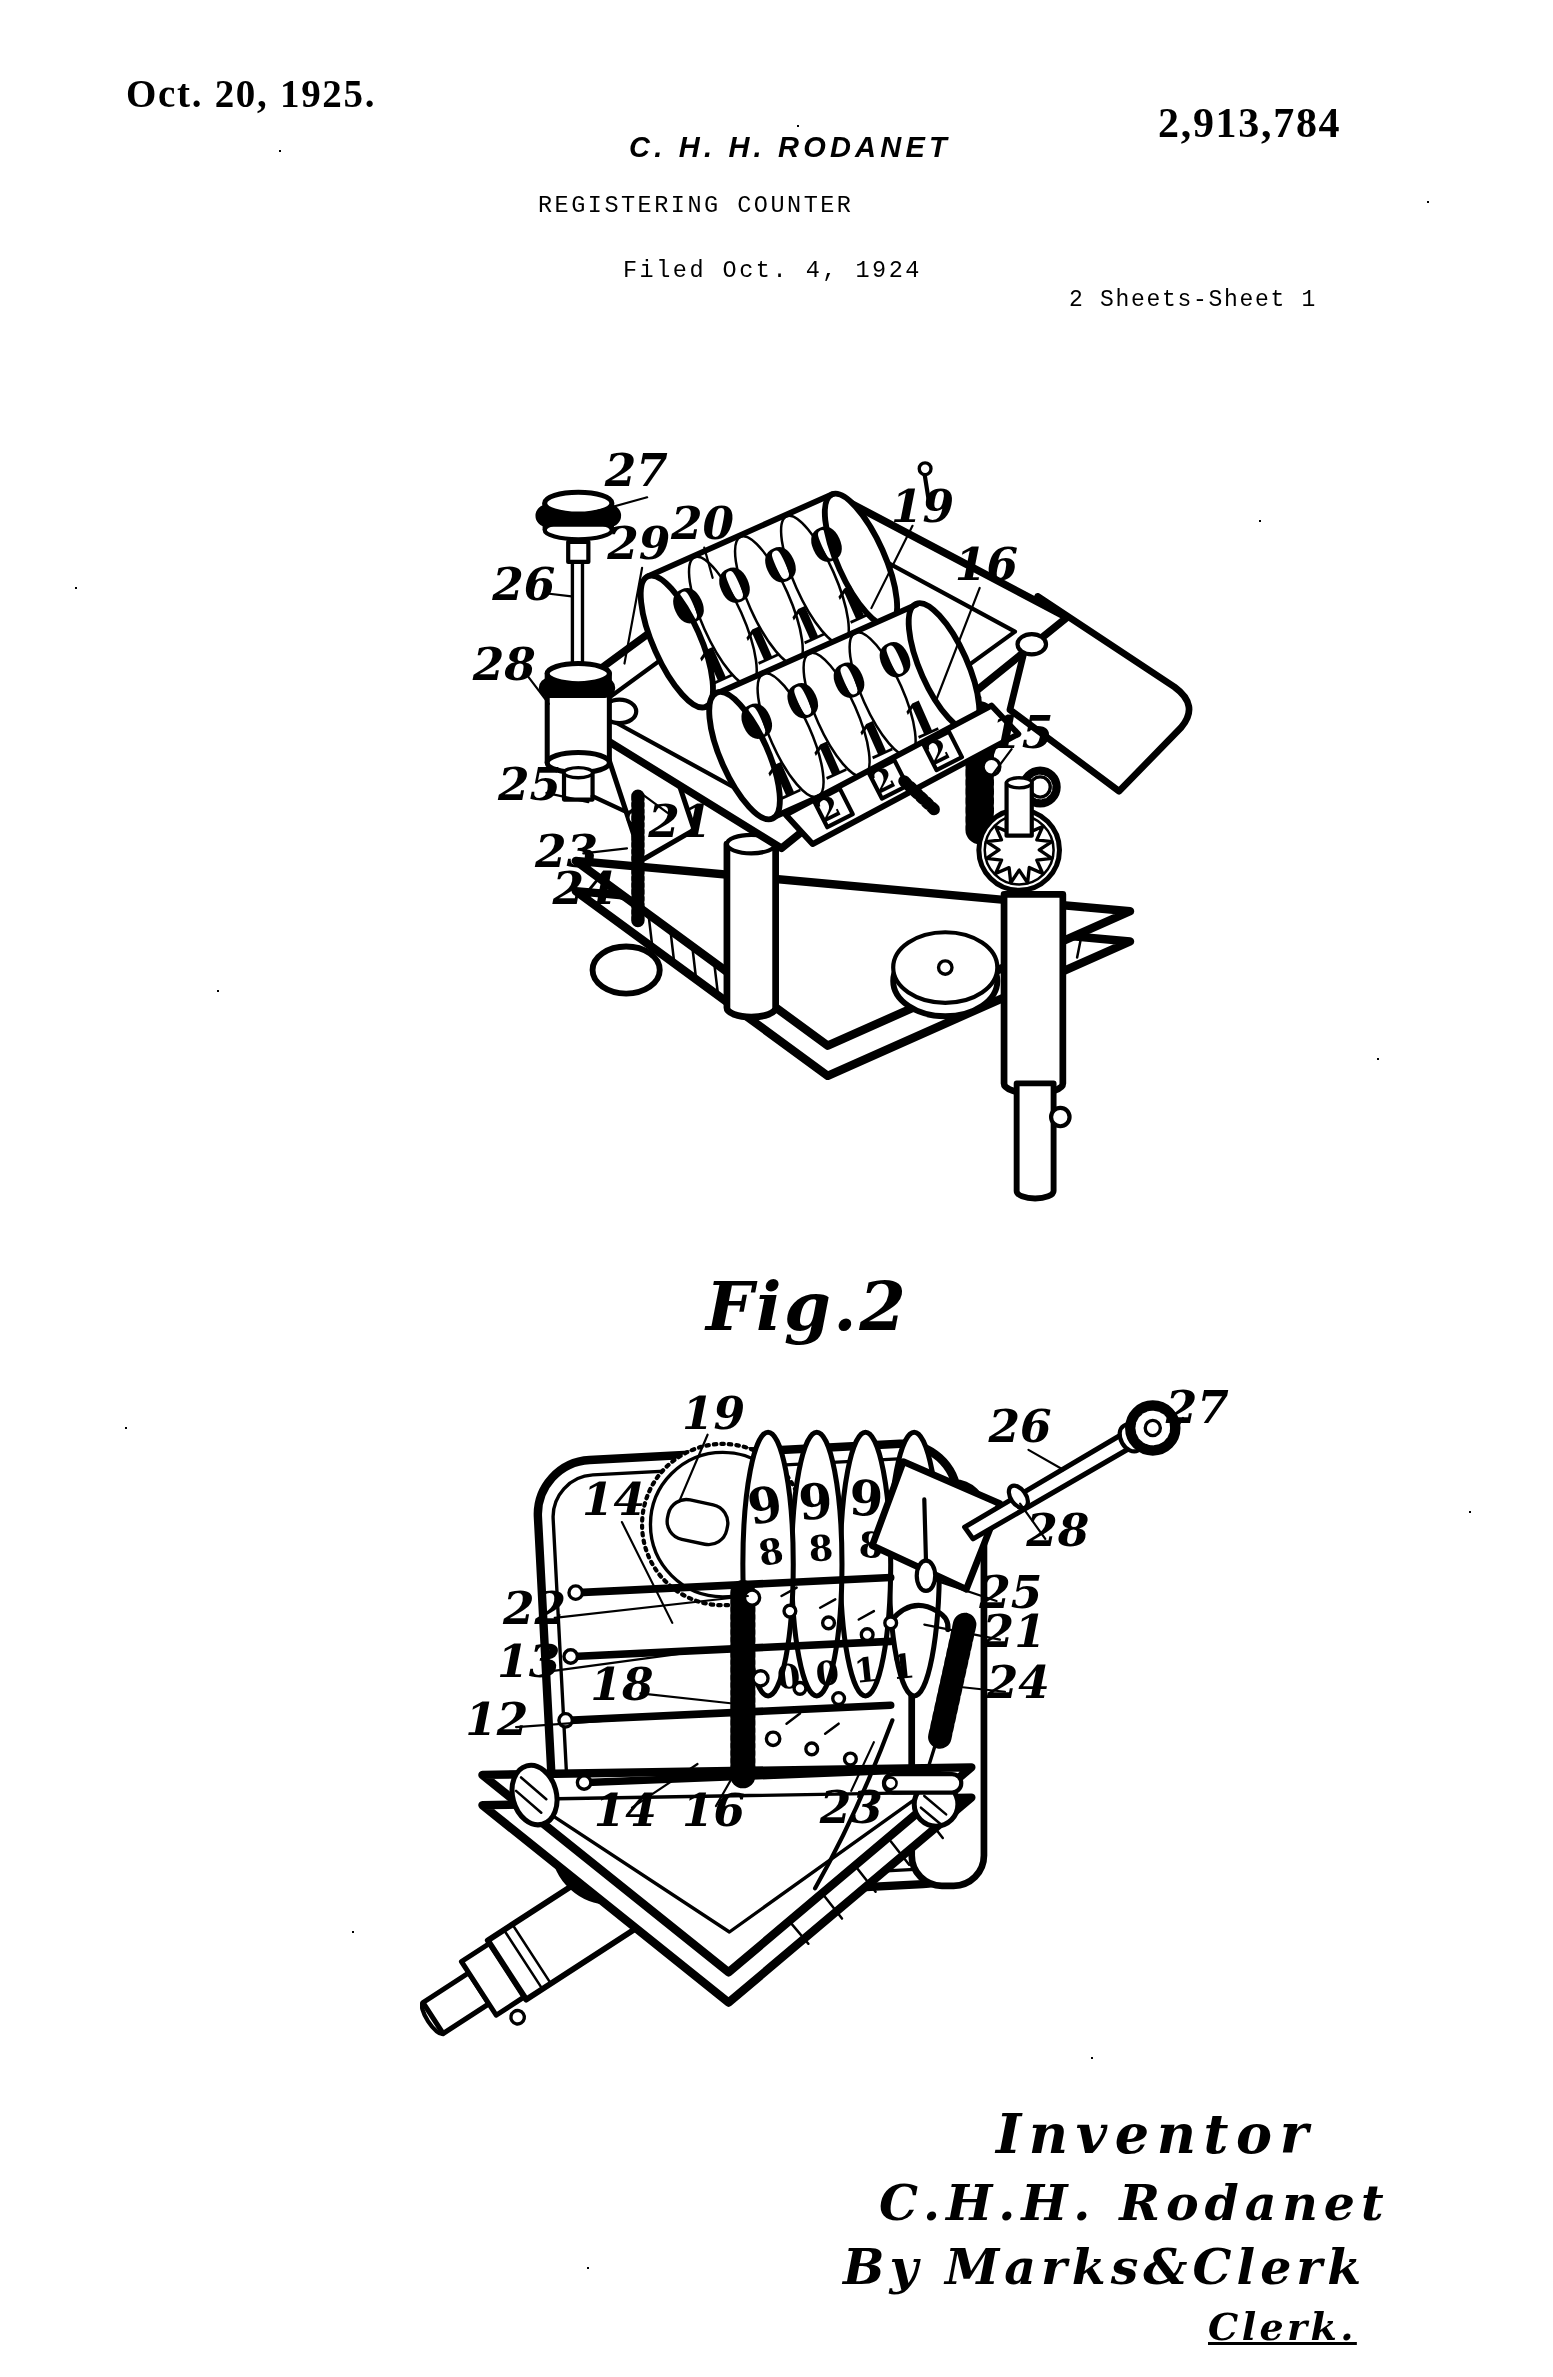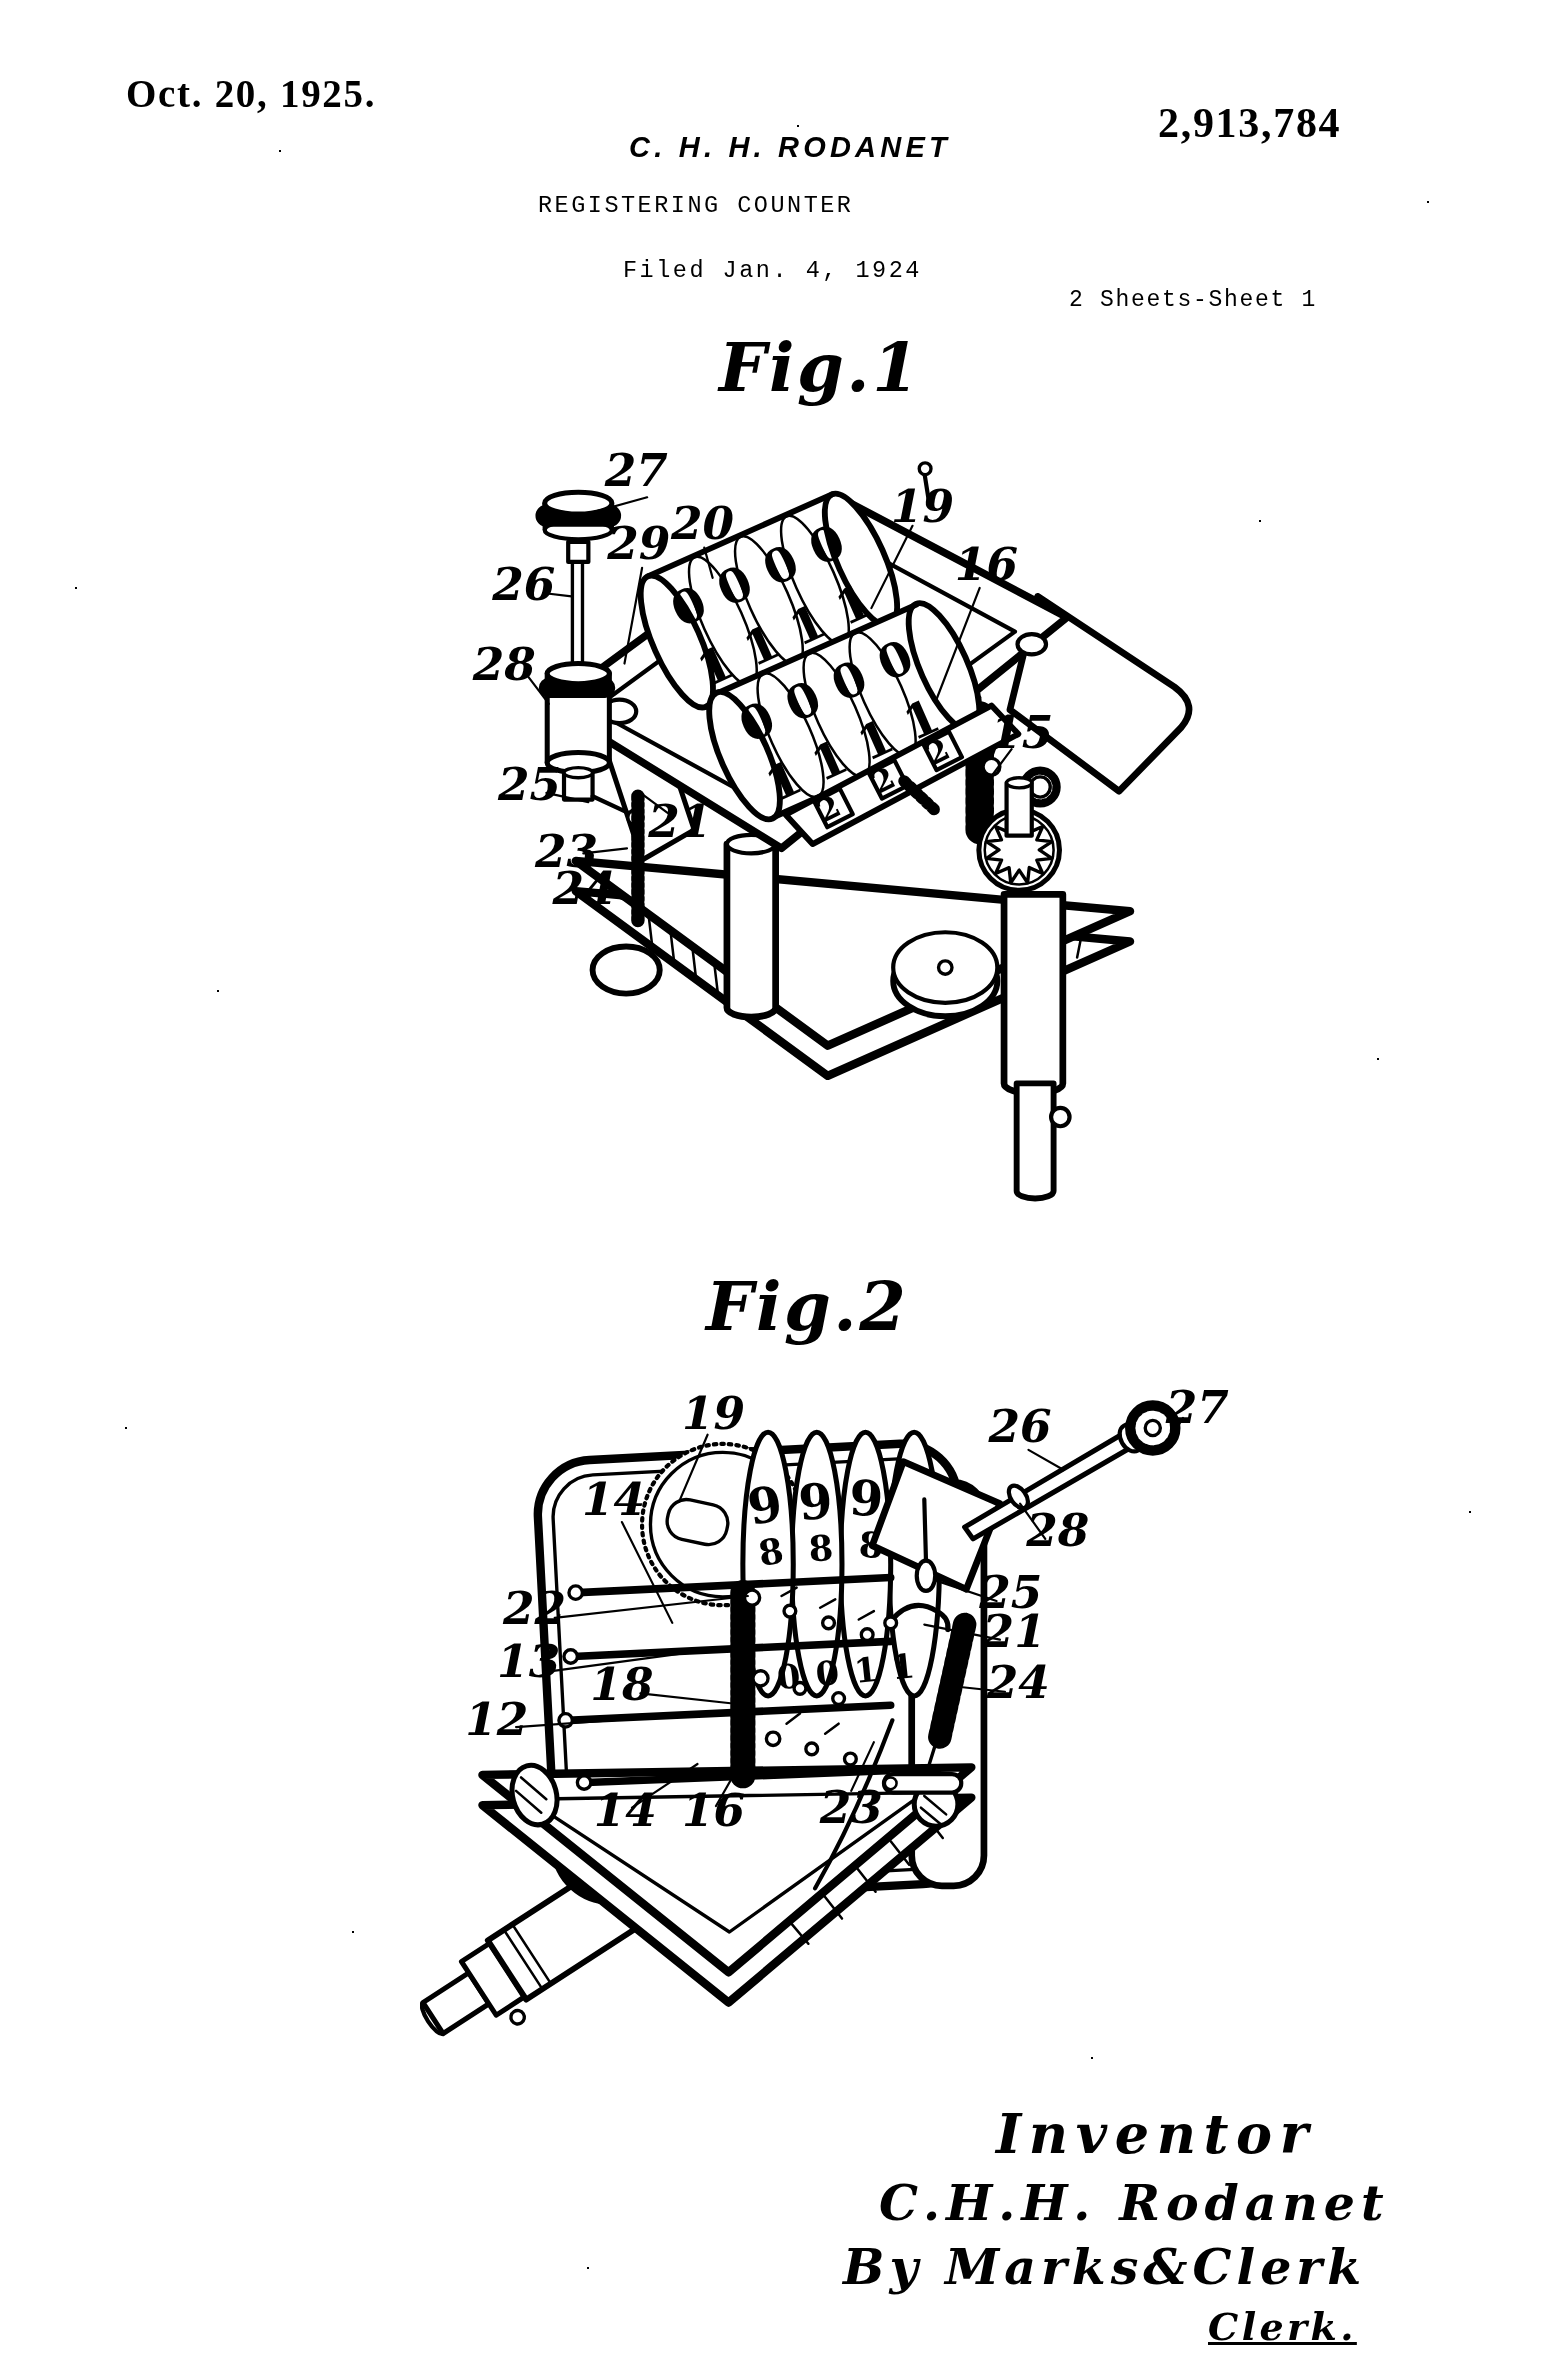--- a/index.html
+++ b/index.html
@@ -49,24 +49,23 @@
 </style>
 </head>
 <body>
 
 <div class="page">
 
   <div class="abs date">Oct. 20, 1925.</div>
   <div class="abs patnum">2,913,784</div>
   <div class="abs invname">C. H. H. RODANET</div>
   <div class="abs invtitle">REGISTERING COUNTER</div>
-  <div class="abs filed">Filed Jan. 4, 1924</div>
+  <div class="abs filed">Filed Oct. 4, 1924</div>
   <div class="abs sheet">2 Sheets-Sheet 1</div>
 
-  <div class="abs figlabel fig1-label">Fig.1</div>
 
   <svg id="fig1" width="739" height="823" viewBox="0 0 880 980">
     <g>
       <polygon class="f" points="145,561 805,621 445,781" stroke-width="10"></polygon>
       <polygon class="f" points="145,525 805,585 445,745" stroke-width="10"></polygon>
       <path d="M232,592 l4,34 M258,610 l4,34 M284,629 l4,34 M310,648 l4,33 M336,667 l4,32 M748,610 l-6,30 M716,624 l-6,30" stroke-width="3"></path>
       <ellipse class="f" cx="205" cy="655" rx="40" ry="28" stroke-width="7"></ellipse>
       <ellipse class="f" cx="585" cy="668" rx="62" ry="42" stroke-width="7"></ellipse>
       <ellipse class="f" cx="585" cy="652" rx="62" ry="42" stroke-width="5"></ellipse>
       <circle class="f" cx="585" cy="652" r="8" stroke-width="4"></circle>

